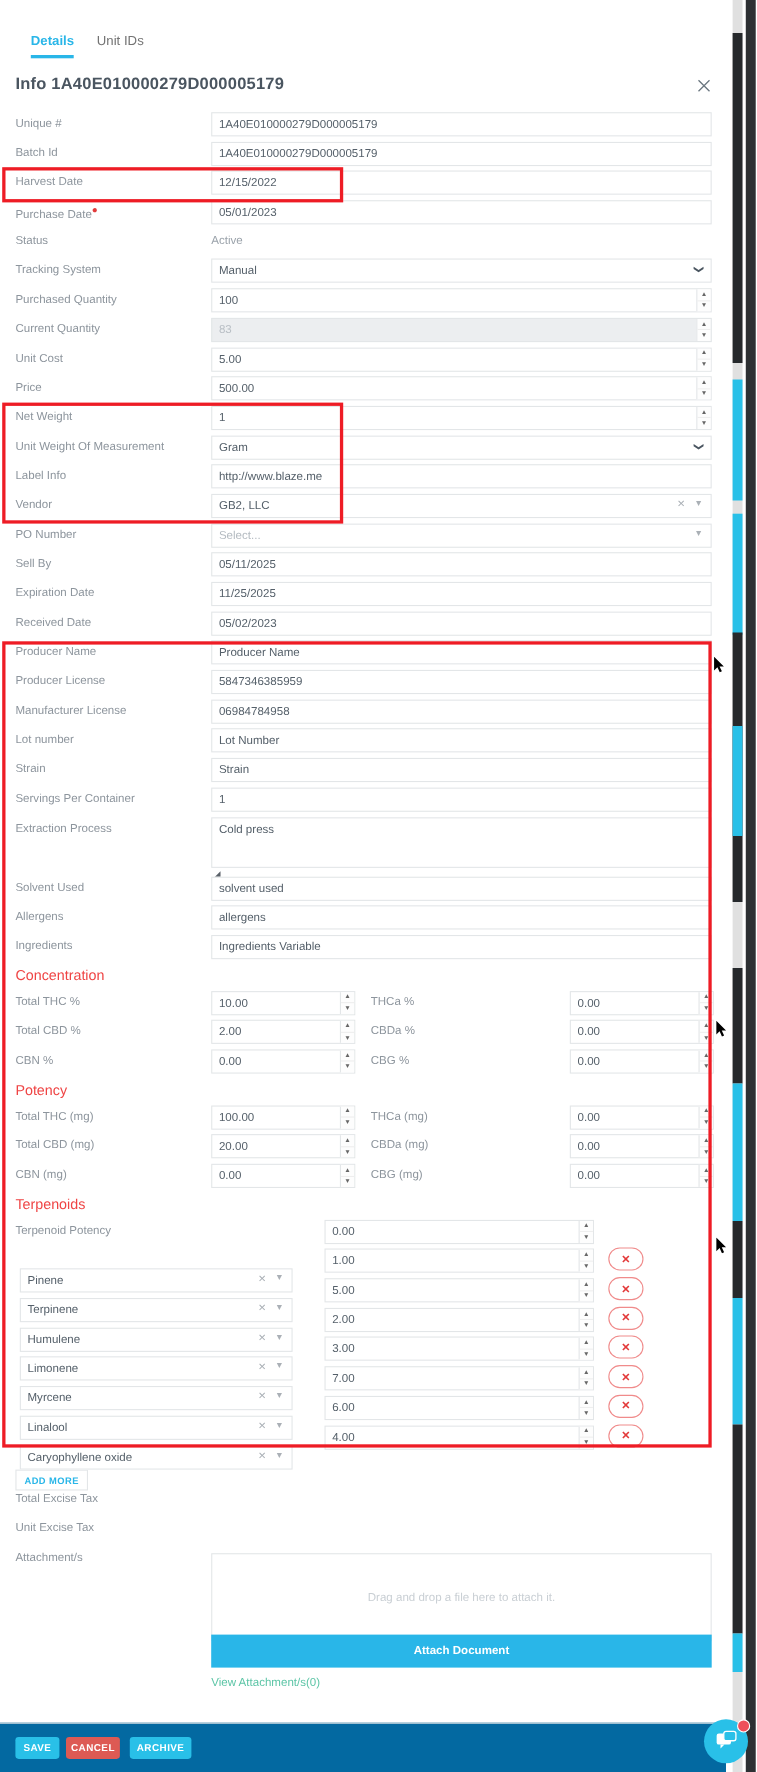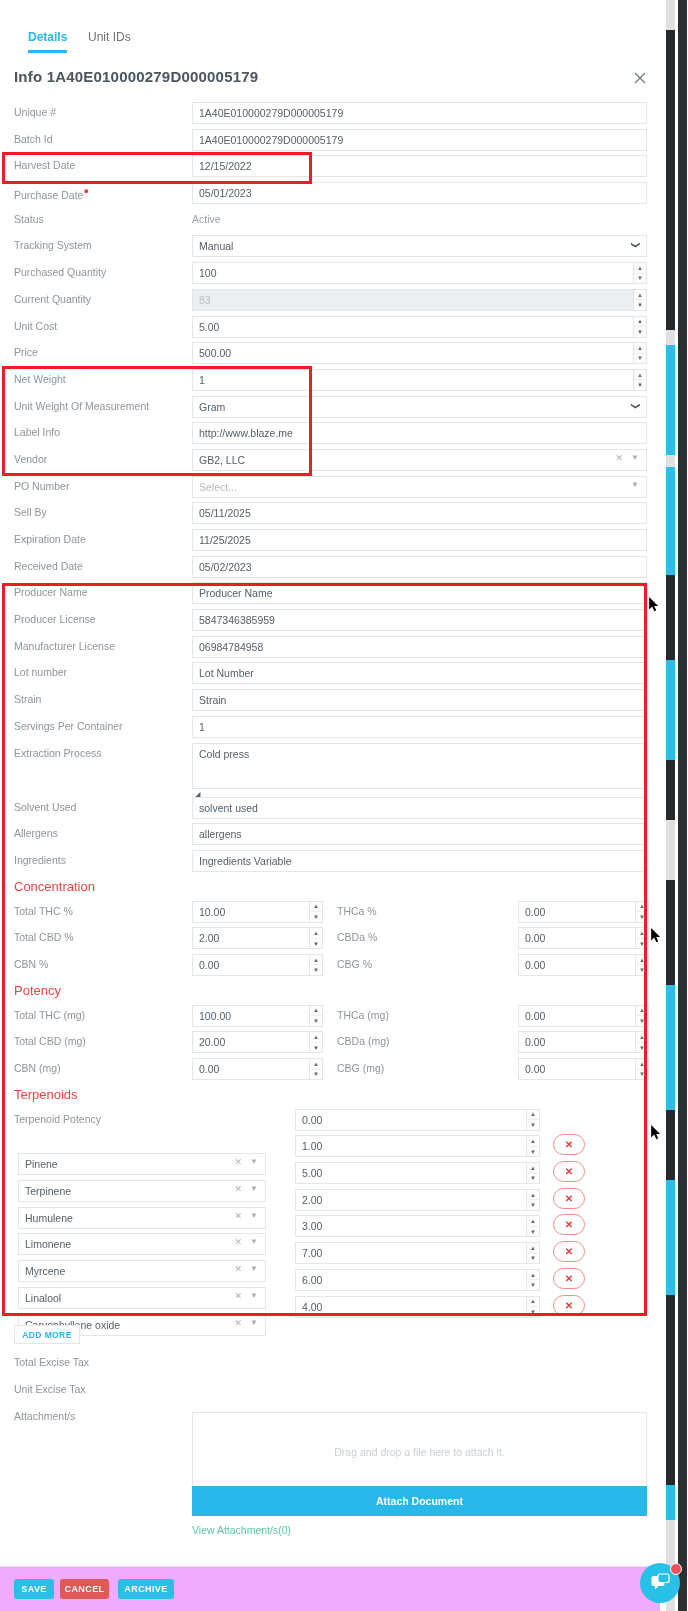--- a/index.html
+++ b/index.html
@@ -96,21 +96,21 @@
   .attach-btn {
     position:absolute; left:192px; width:455px; height:30px;
     background:#29b6e8; color:#fff; font-size:10.5px; font-weight:bold;
     display:flex; align-items:center; justify-content:center; cursor:pointer;
   }
   .view-att { position:absolute; left:192px; font-size:10.5px; color:#5cc5a6; cursor:pointer; }
 
   
   .footer {
     position:absolute; left:0; bottom:0; width:660px; height:45px;
-    background:#f0abfc; border-top:1px solid #e3e5e7;
+    background:#0369a1; border-top:1px solid #e3e5e7;
   }
   .btn {
     position:absolute; top:12px; height:20px; border-radius:3px; color:#fff;
     font-size:9px; font-weight:bold; letter-spacing:.4px;
     display:flex; align-items:center; justify-content:center; cursor:pointer;
   }
   #btn-save { left:14px; width:40px; background:#29c0e8; }
   #btn-cancel { left:60px; width:49px; background:#dd5a54; }
   #btn-archive { left:118px; width:56px; background:#29c0e8; }
 
@@ -589,21 +589,21 @@
           <div class="spin">
             <i>▲</i>
             <i>▼</i>
           </div>
         </div>
         <div class="terp-del">
           <span>✕</span>
         </div>
       </div>
       <div class="row" style="height:30px">
-        <div class="addmore" style="top:5px;">ADD MORE</div>
+        <div class="addmore" style="top:16px;">ADD MORE</div>
       </div>
       <div class="row">
         <div class="lbl">Total Excise Tax</div>
       </div>
       <div class="row">
         <div class="lbl">Unit Excise Tax</div>
       </div>
       <div class="row" style="height:140px">
         <div class="lbl">Attachment/s</div>
         <div class="drop" style="top:8px;">

